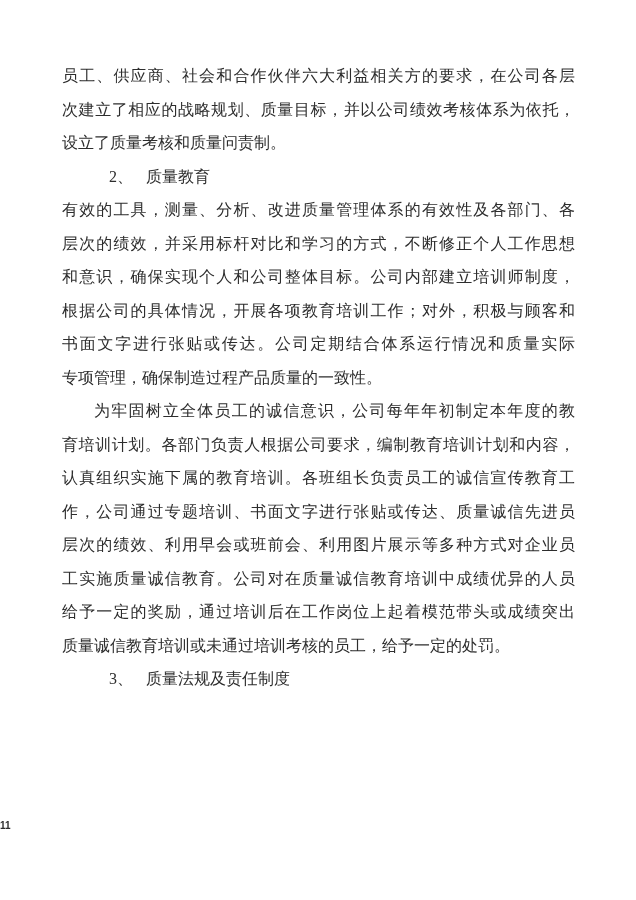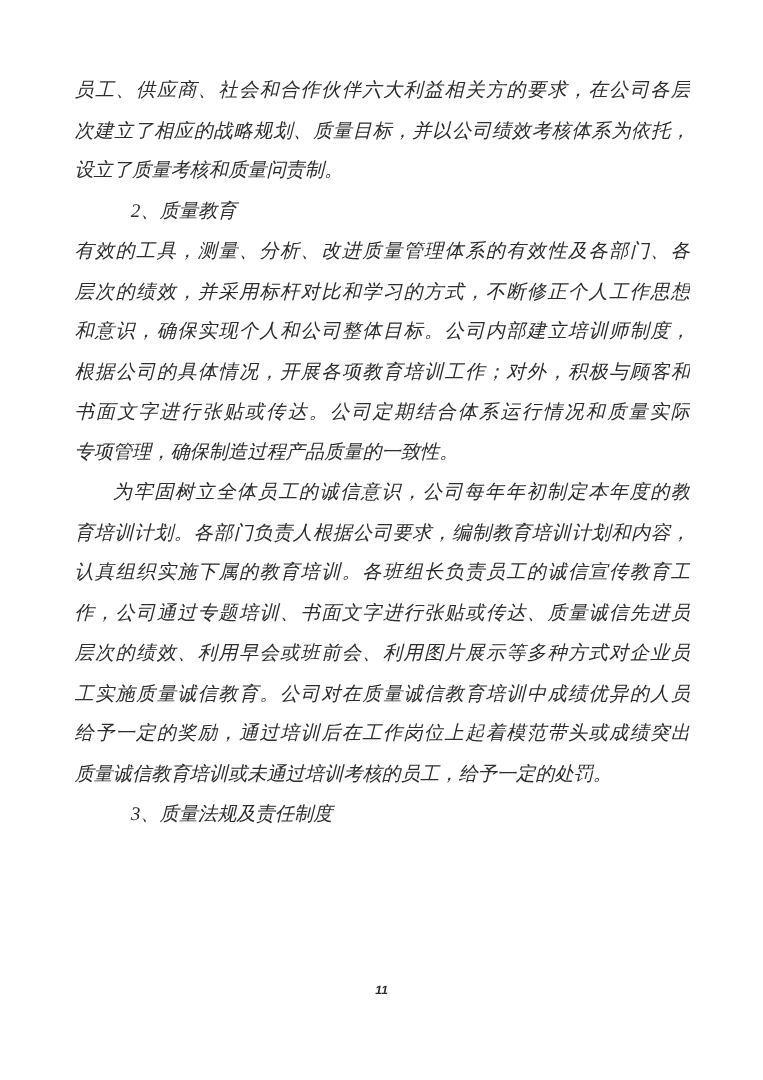--- a/index.html
+++ b/index.html
@@ -7,21 +7,20 @@
   body {
     background: #ffffff;
     font-family: "Liberation Serif", "DejaVu Serif", serif;
   }
   .page {
     position: relative;
     width: 636px;
     height: 900px;
     background: #ffffff;
     overflow: hidden;
-    font-style: italic;
   }
   .content {
     position: absolute;
     top: 59px;
     left: 62px;
     width: 513px;
     color: #2d2d2d;
   }
   .ln {
     font-size: 16px;
@@ -34,27 +33,26 @@
   .last { text-align-last: left; }
   .indent { text-indent: 32px; }
   .heading {
     font-size: 16px;
     line-height: 33.5px;
     height: 33.5px;
     padding-left: 47px;
     color: #2d2d2d;
     overflow: hidden;
   }
-  .heading .htitle { }
+  .heading .htitle { margin-left: 13px; }
   .footer {
     position: absolute;
     top: 820px;
     left: 0;
     width: 636px;
-    text-align: center;
     font-family: "Liberation Sans", "DejaVu Sans", sans-serif;
     font-size: 10px;
     font-weight: bold;
     color: #2d2d2d;
   }
 </style>
 </head>
 <body>
 
 <div class="page">

